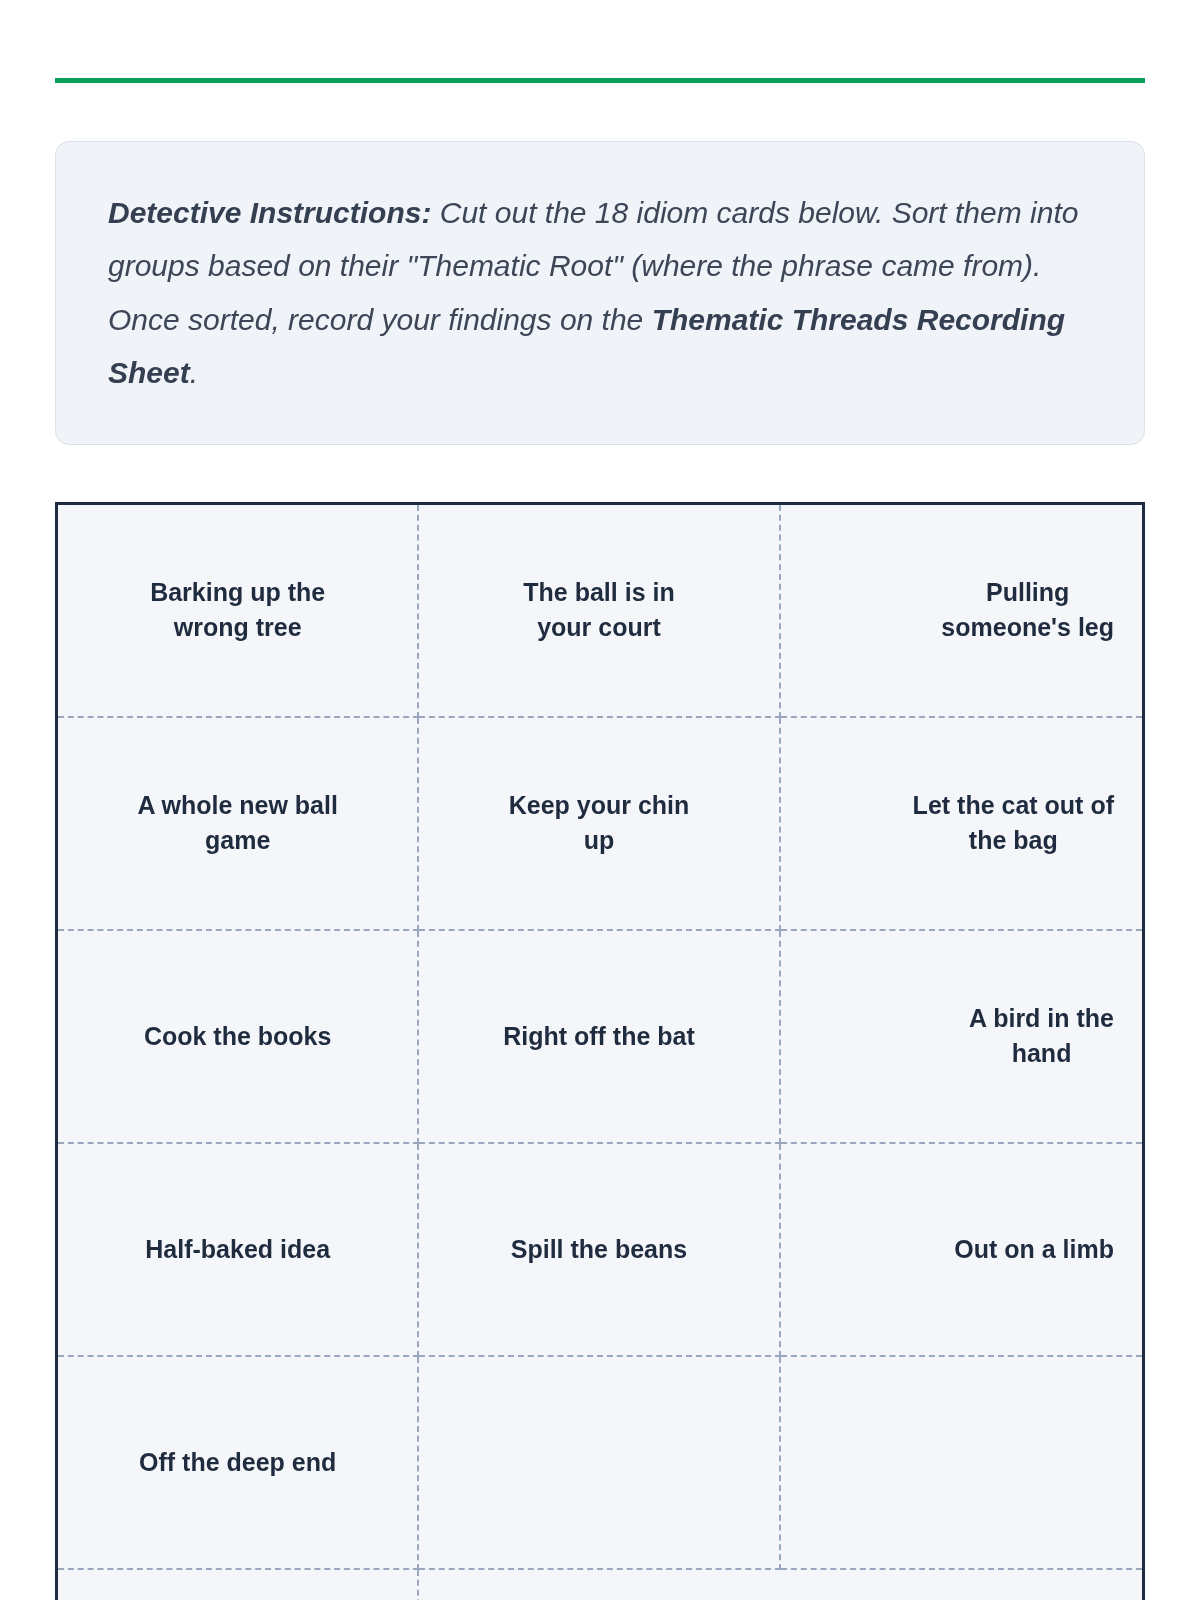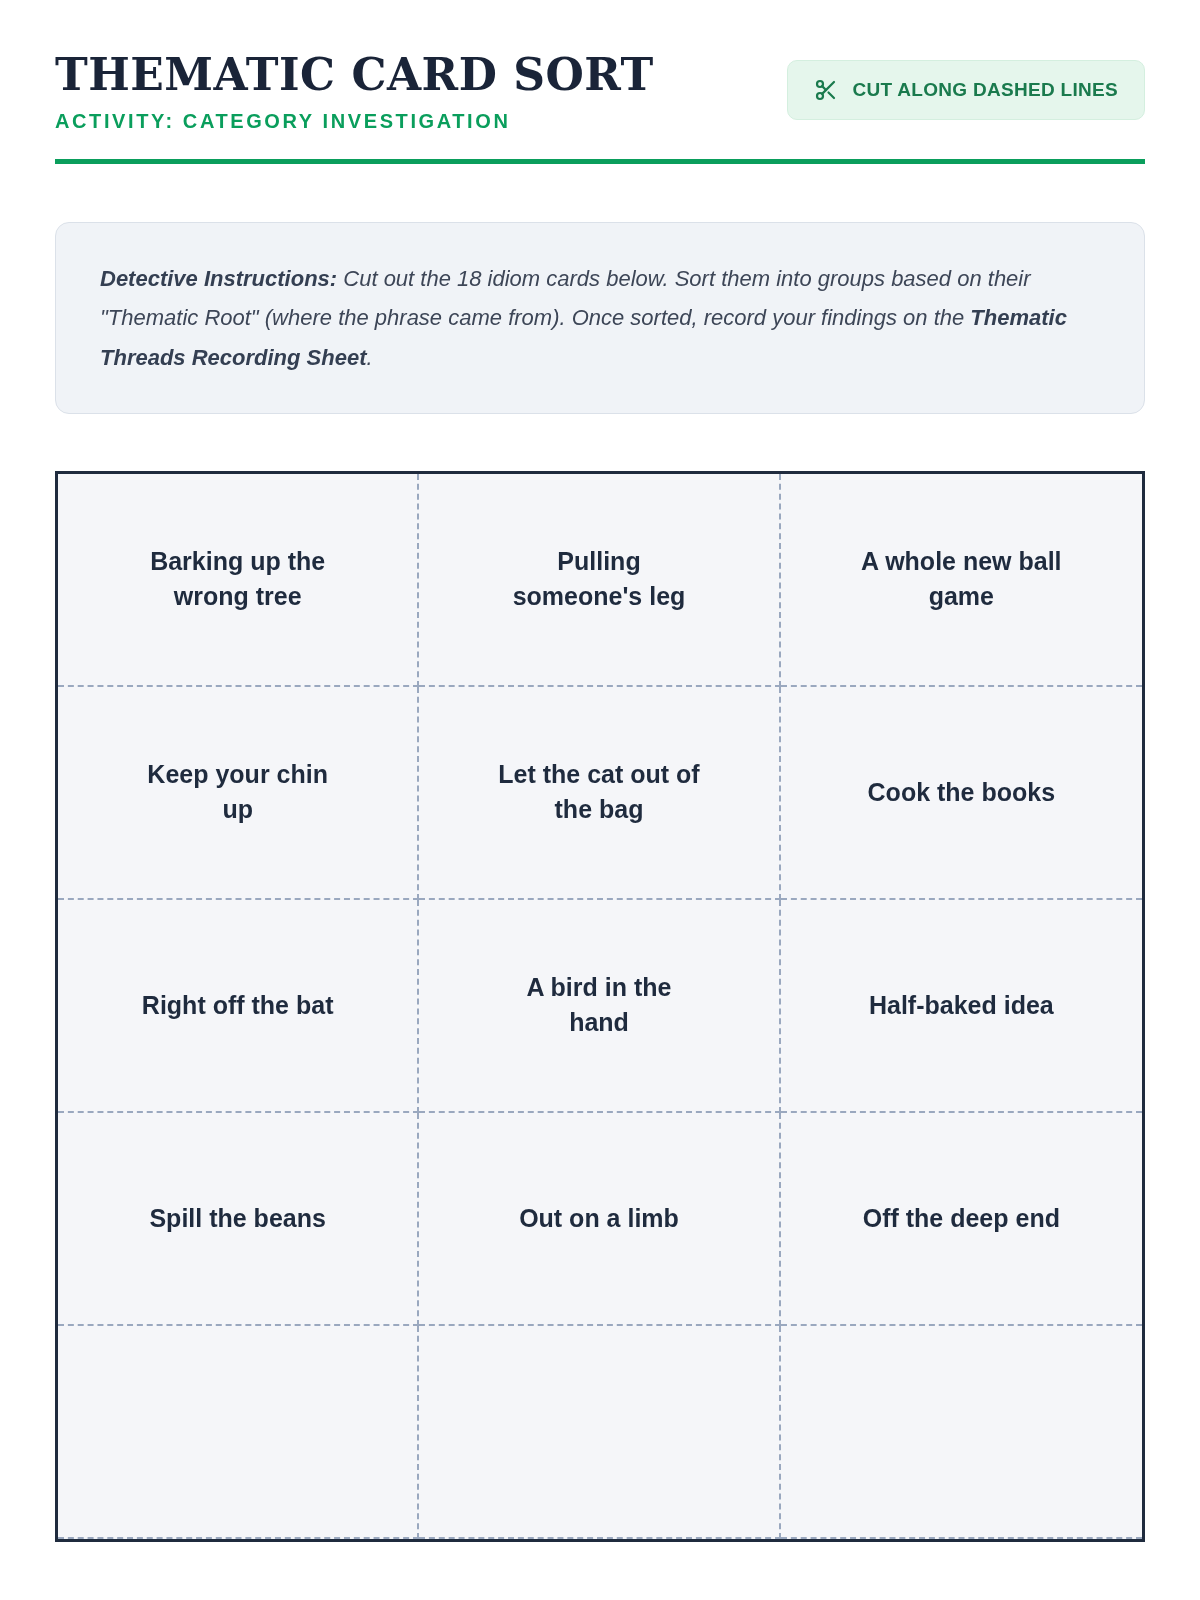--- a/index.html
+++ b/index.html
@@ -65,23 +65,23 @@
   }
   
   .instructions {
     margin-top: 58px;
     background: var(--box-bg, #f0f3f7);
     border: 1px solid var(--box-border, #dbe1e9);
     border-radius: 14px;
     padding: 36px 44px;
   }
   .instructions p {
-    margin: 0;
+    margin: 8px;
     font-style: italic;
-    font-size: 22px;
+    font-size: 30px;
     line-height: 1.78;
     color: var(--box-text, #3d4657);
   }
   .instructions strong {
     font-weight: bold;
     color: #343f52;
   }
   
   .grid {
     margin-top: 57px;
@@ -97,63 +97,50 @@
     justify-content: center;
     text-align: center;
     background: var(--card-bg, #f5f6f9);
     border-right: 2px dashed var(--dash, #9aa8bf);
     border-bottom: 2px dashed var(--dash, #9aa8bf);
     box-sizing: border-box;
     padding: 8px 28px;
   }
   .card:nth-child(3n) {
     border-right: none;
+    justify-content: flex-end;
   }
   .card span {
     font-size: 25px;
     font-weight: bold;
     line-height: 1.4;
     color: var(--card-text, #1f2b3e);
     white-space: pre-line;
   }
 </style>
 </head>
 <body>
 
 <div class="page">
 
-  <header class="header">
-    <div class="header-left">
-      <h1>THEMATIC CARD SORT</h1>
-      <div class="subtitle">ACTIVITY: CATEGORY INVESTIGATION</div>
-    </div>
-    <div class="badge">
-      <span class="badge-icon">
-        <svg viewBox="0 0 24 24" width="24" height="24" fill="none" stroke="currentColor" stroke-width="2.2" stroke-linecap="round" stroke-linejoin="round">
-          <circle cx="6" cy="6" r="3"></circle>
-          <circle cx="6" cy="18" r="3"></circle>
-          <line x1="20" y1="4" x2="8.12" y2="15.88"></line>
-          <line x1="14.47" y1="14.48" x2="20" y2="20"></line>
-          <line x1="8.12" y1="8.12" x2="12" y2="12"></line>
-        </svg>
-      </span>
-      <span>CUT ALONG DASHED LINES</span>
-    </div>
-  </header>
 
   <div class="rule"></div>
 
   <section class="instructions">
     <p><strong>Detective Instructions:</strong><span> Cut out the 18 idiom cards below. Sort them into groups based on their "Thematic Root" (where the phrase came from). Once sorted, record your findings on the </span><strong>Thematic Threads Recording Sheet</strong><span>.</span></p>
   </section>
 
   <div class="grid">
       <div class="card">
         <span>Barking up the
 wrong tree</span>
+      </div>
+      <div class="card">
+        <span>The ball is in
+your court</span>
       </div>
       <div class="card">
         <span>Pulling
 someone's leg</span>
       </div>
       <div class="card">
         <span>A whole new ball
 game</span>
       </div>
       <div class="card">

